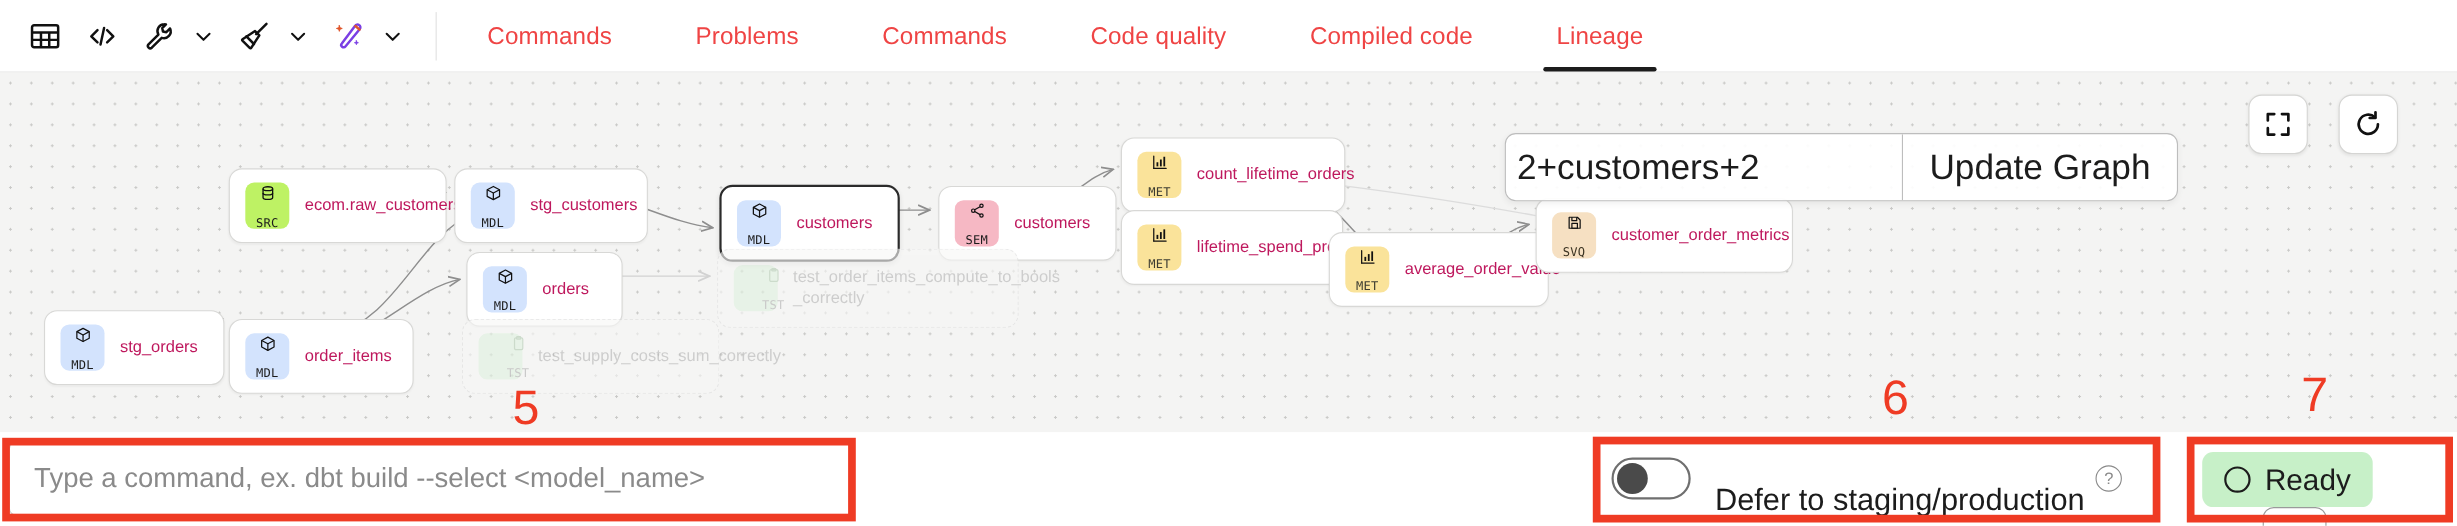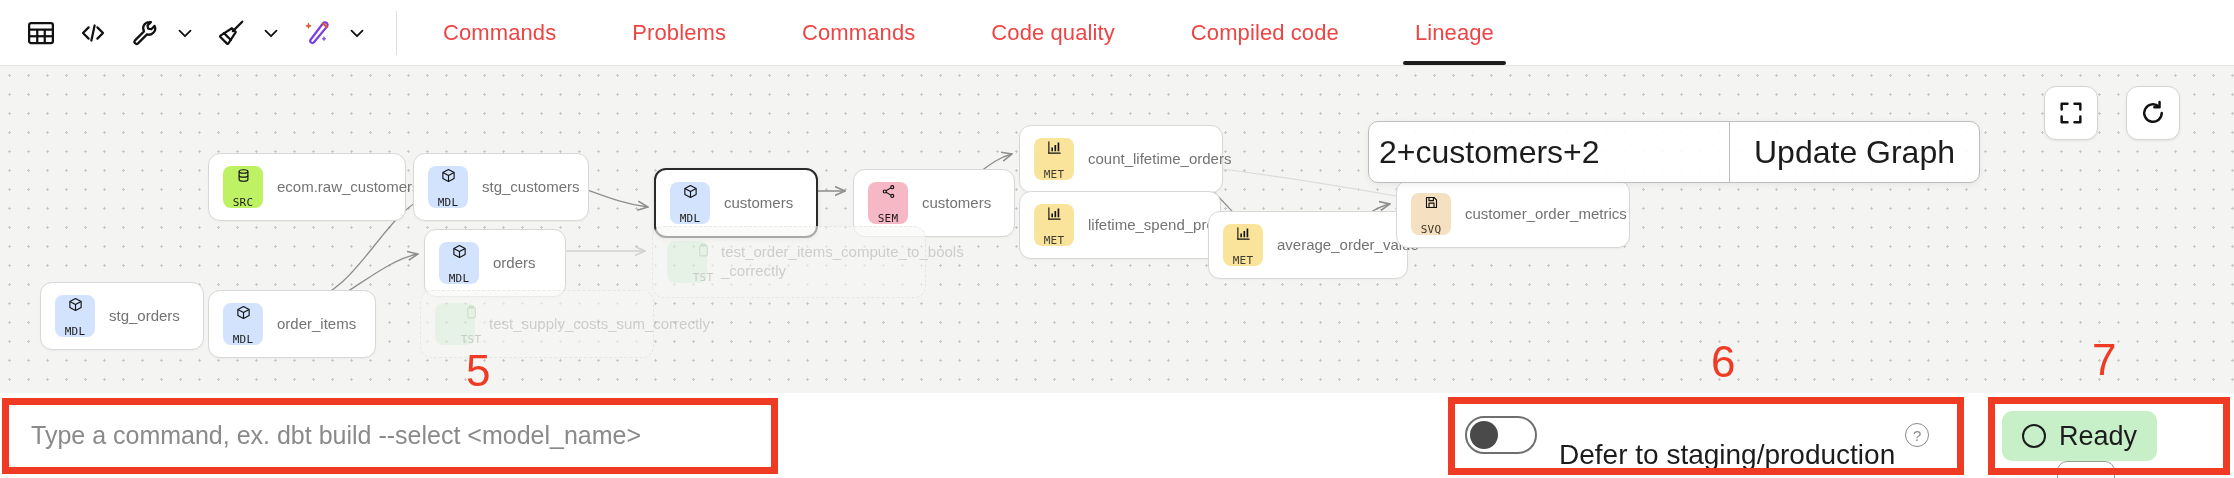--- a/index.html
+++ b/index.html
@@ -69,21 +69,21 @@
     flex: 0 0 auto; margin-right: 14px;
   }
   .badge .glyph { line-height: 1; display: flex; align-items: center; justify-content: center; height: 19px;}
   .badge .btext { font-size: 11px; line-height: 1; margin-top: 12px; font-family: "DejaVu Sans Mono", monospace; letter-spacing: .2px; }
   .b-src { background: #bef264; } .b-src .btext { color: #1c1c1c; }
   .b-mdl { background: #d3e3fd; } .b-mdl .btext { color: #1c1c1c; }
   .b-sem { background: #f6b8c4; } .b-sem .btext { color: #1c1c1c; }
   .b-met { background: #fae39a; } .b-met .btext { color: #3c3c32; }
   .b-svq { background: #f6e0c2; } .b-svq .btext { color: #3c3423; }
   .b-tst { background: #d9f0d9; padding-left: 32px; } .b-tst .btext { color: #9a9a9a; }
-  .nlabel { font-size: 15px; color: #737373; line-height: 1.25; white-space: pre-line; }
+  .nlabel { font-size: 15px; color: #be185d; line-height: 1.25; white-space: pre-line; }
   .node.faded .nlabel { color: #b6b6b6; }
 
   
   .overlay-panel {
     position: absolute; left: 1368px; top: 121px;
     height: 62px; width: 612px;
     background: rgba(255,255,255,0.93);
     border: 1px solid #bdbdbd;
     border-radius: 10px;
     display: flex; align-items: stretch;

